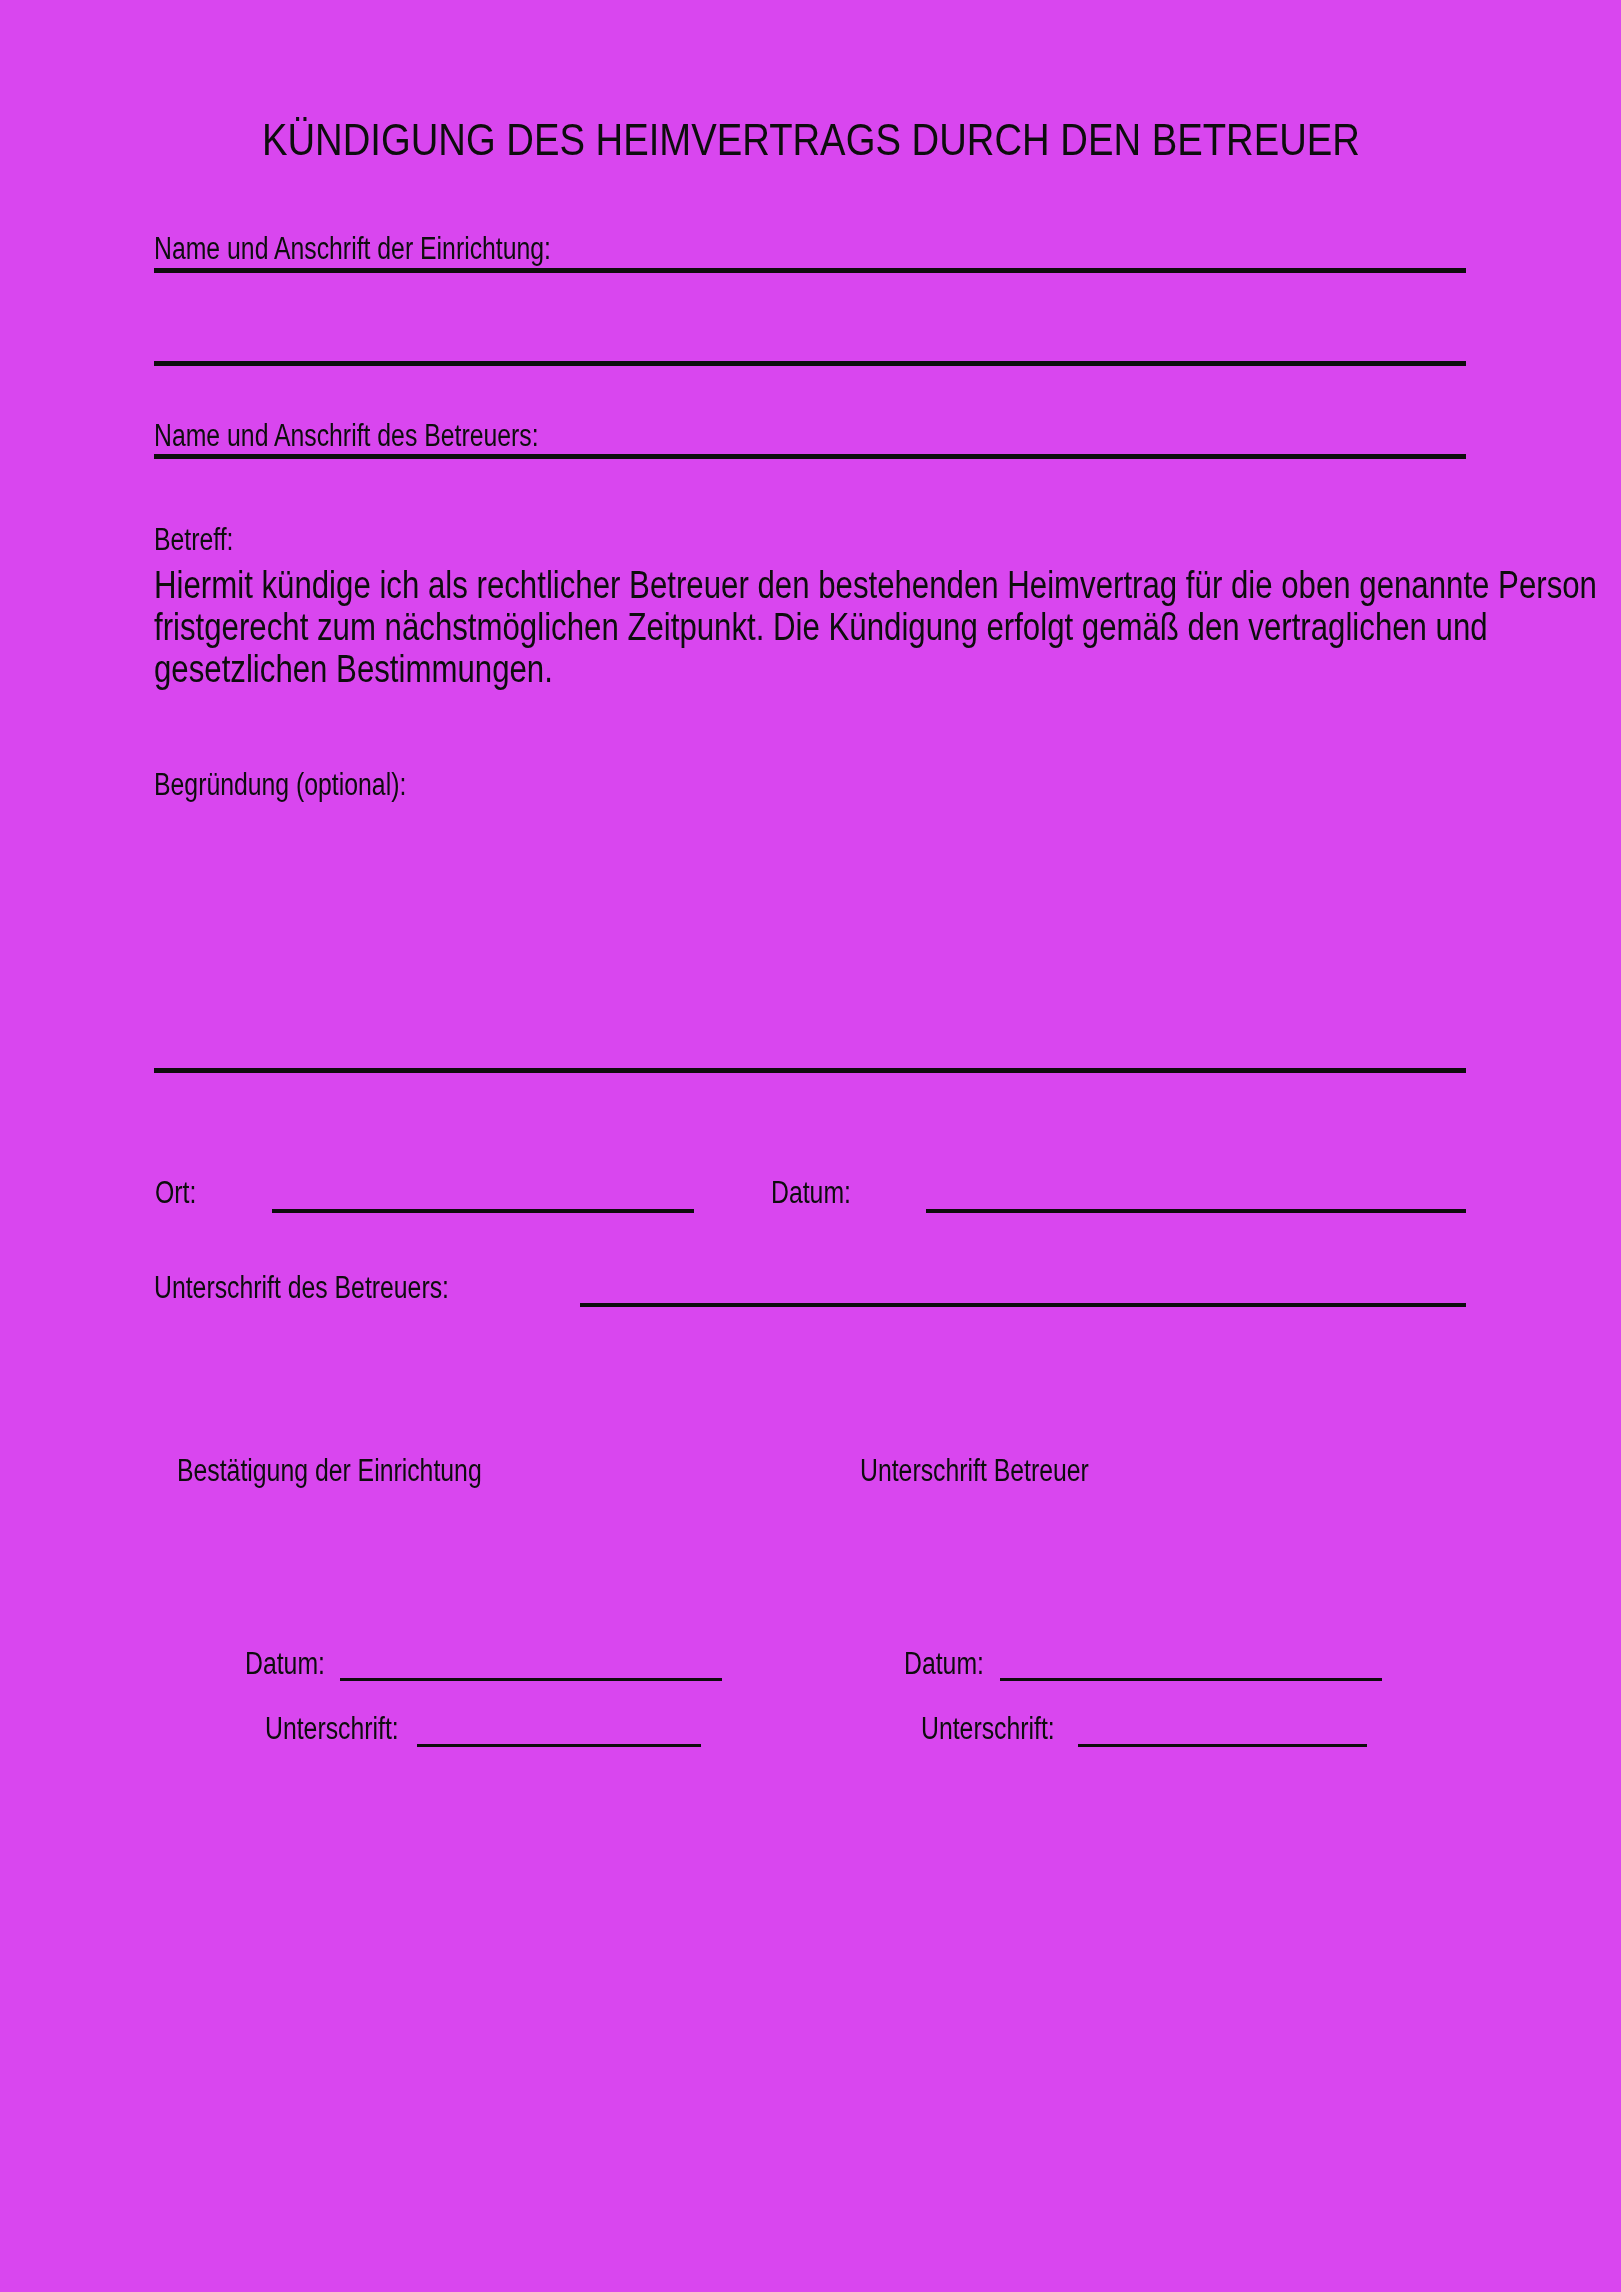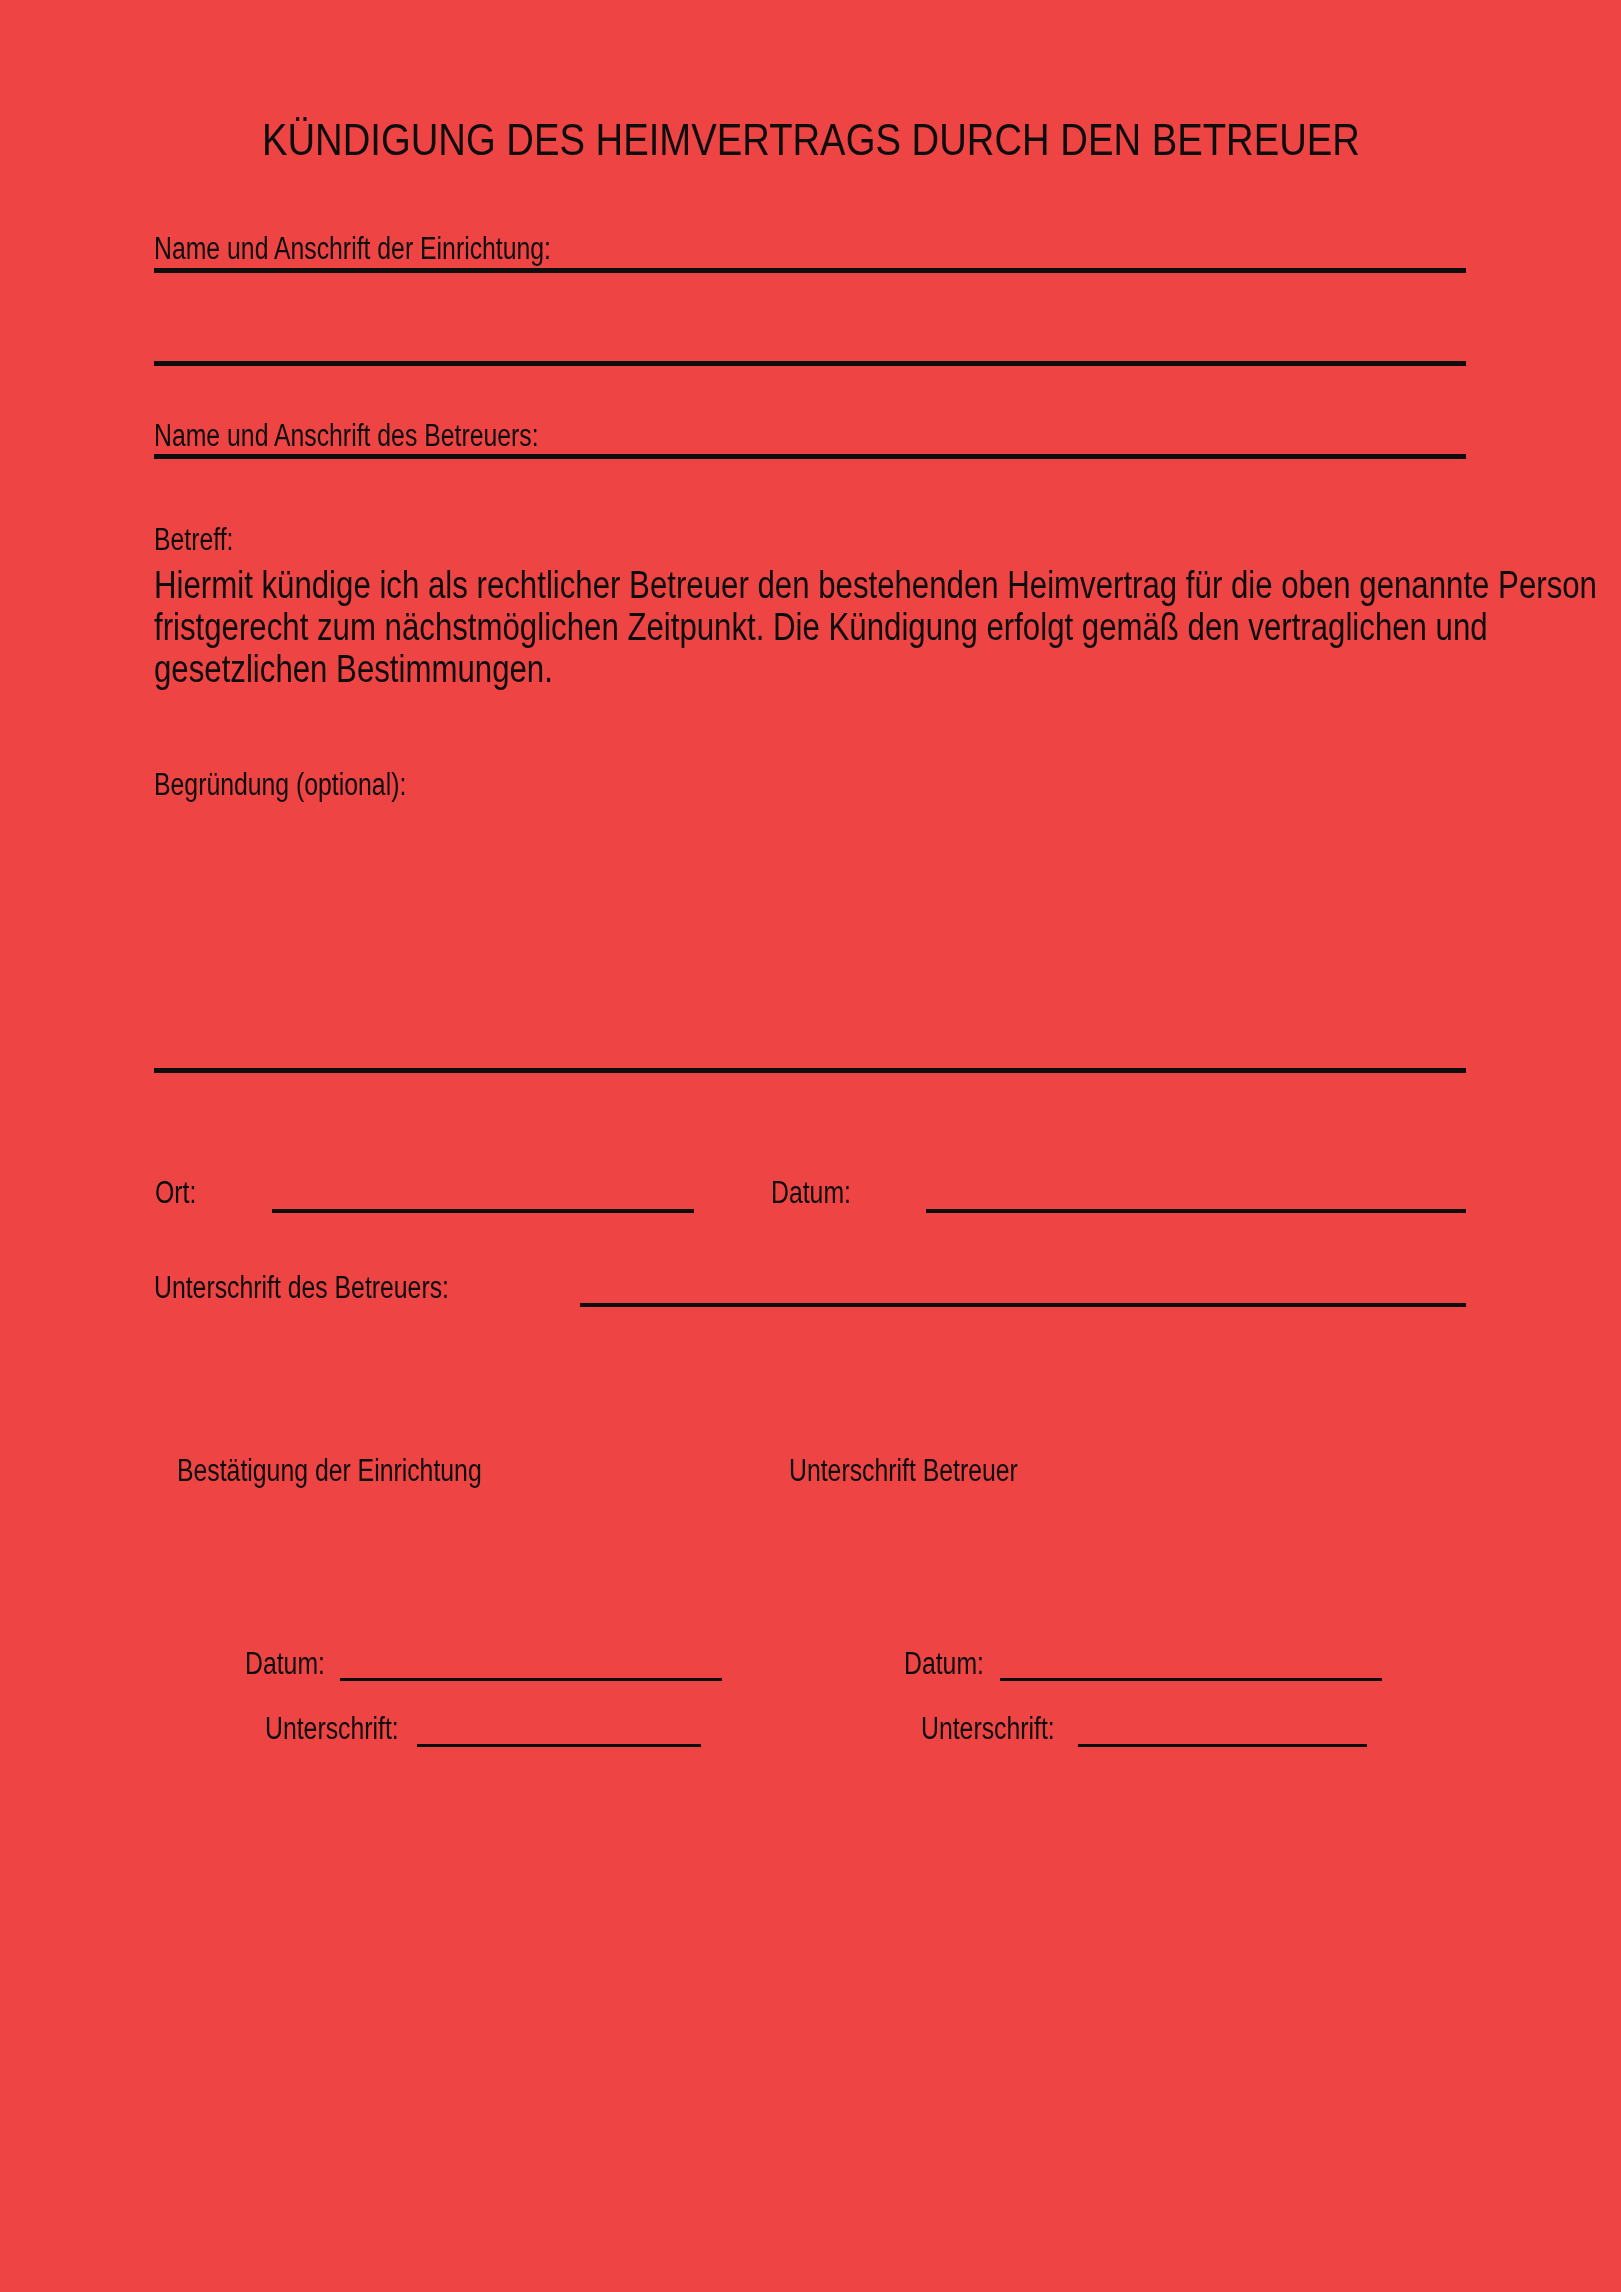--- a/index.html
+++ b/index.html
@@ -4,21 +4,21 @@
 <style>
   html, body {
     margin: 0;
     padding: 0;
     background: #ffffff;
   }
   .page {
     position: relative;
     width: 1621px;
     height: 2293px;
-    background: #ef4444;
+    background: #d946ef;
     font-family: "Liberation Sans", sans-serif;
     color: #0d0d0d;
     overflow: hidden;
   }
   
   .cnd {
     display: inline-block;
     white-space: nowrap;
     transform: scaleX(0.80);
     transform-origin: 0 50%;
@@ -115,21 +115,21 @@
   <div class="fill-line" style="left:926px; top:1209px; width:540px; height:3.9px;"></div>
 
   <div class="lbl" style="left:154px; top:1272px;">
     <span class="cnd">Unterschrift des Betreuers:</span>
   </div>
   <div class="fill-line" style="left:580px; top:1303px; width:886px; height:3.9px;"></div>
 
   <div class="lbl" style="left:177px; top:1455px;">
     <span class="cnd">Bestätigung der Einrichtung</span>
   </div>
-  <div class="lbl" style="left:789px; top:1455px;text-decoration:underline;">
+  <div class="lbl" style="left:860px; top:1455px;text-decoration:underline;">
     <span class="cnd">Unterschrift Betreuer</span>
   </div>
 
   <div class="lbl" style="left:245px; top:1648px;">
     <span class="cnd">Datum:</span>
   </div>
   <div class="fill-line" style="left:340px; top:1678px; width:382px; height:2.9px;"></div>
   <div class="lbl" style="left:904px; top:1648px;">
     <span class="cnd">Datum:</span>
   </div>

